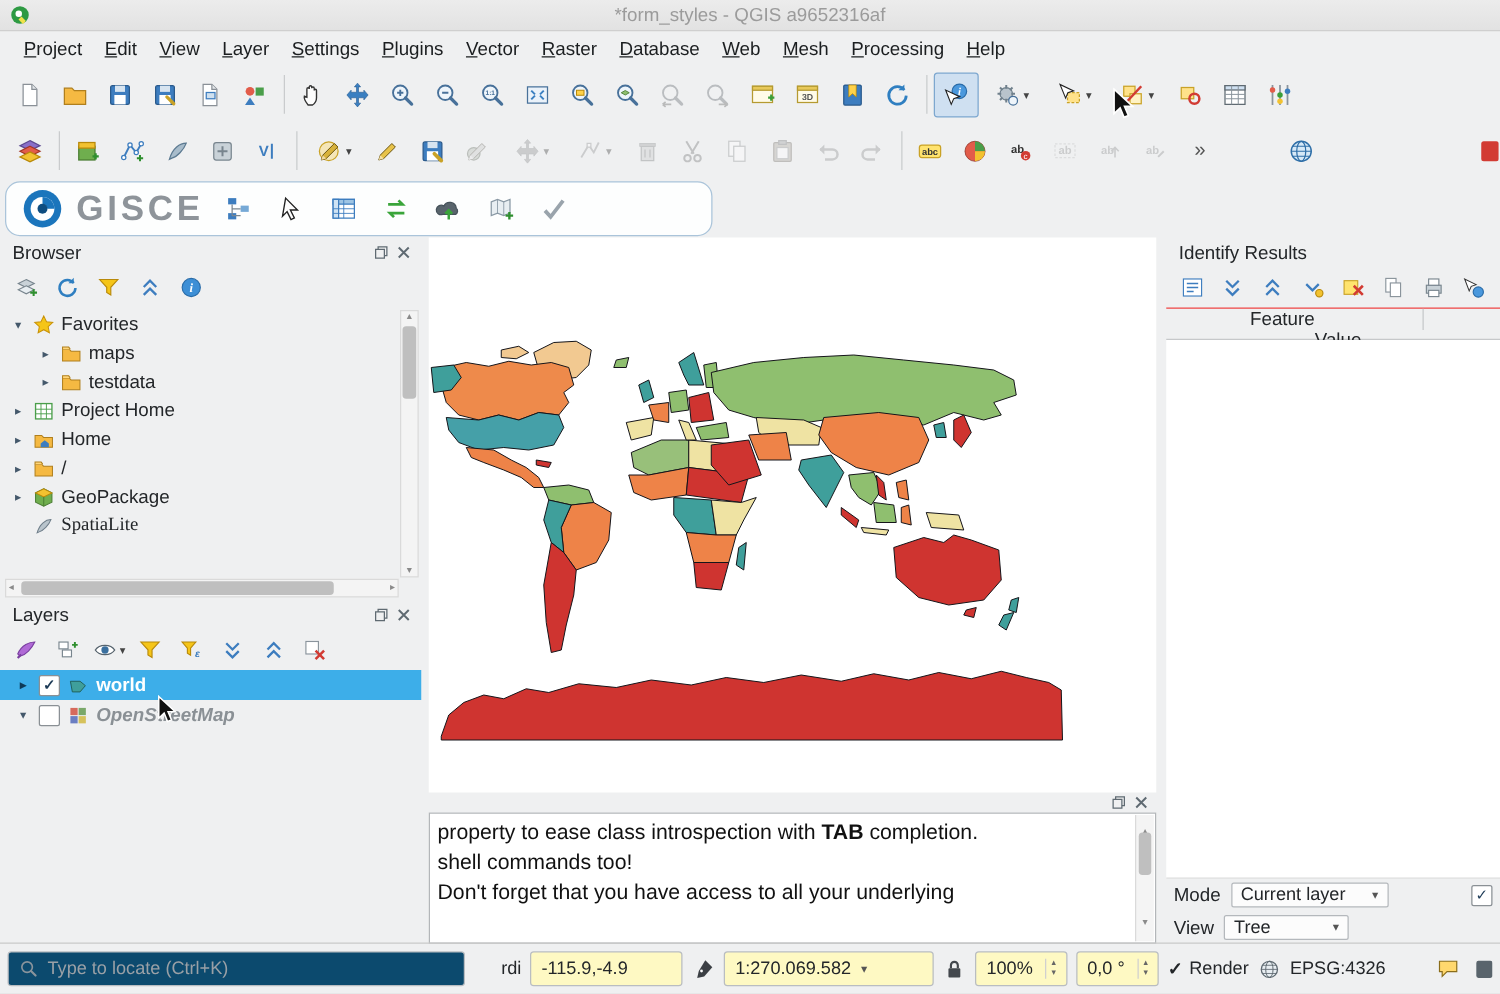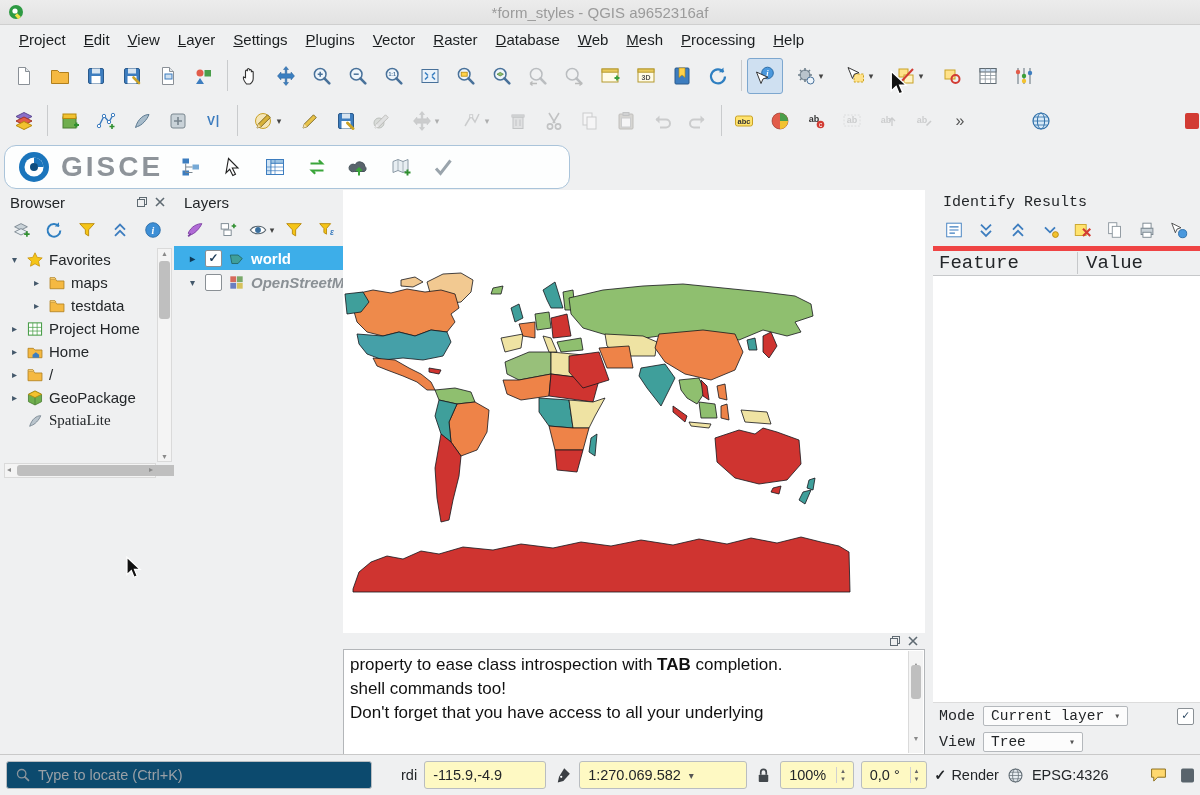--- a/index.html
+++ b/index.html
@@ -27,21 +27,21 @@
   .gap40{margin-left:46px;}
   .edge-abs{position:absolute;right:-6px;}
   
   .giscebar{height:48px;display:flex;align-items:center;padding-left:4px;}
   .gisce-box{height:42px;display:flex;align-items:center;gap:10px;padding:0 12px;background:#fdfefe;
              border:1px solid #aac4da;border-radius:12px;width:540px;}
   .gisce-brand{font-size:28px;font-weight:bold;color:#8e949a;letter-spacing:3px;line-height:1;}
   .gisce-box .tbtn{width:34px;height:34px;}
   
   .main{position:absolute;top:190px;bottom:40px;left:0;right:0;display:flex;}
-  .leftdock{width:337px;display:flex;flex-direction:row;}
+  .leftdock{width:337px;display:flex;flex-direction:column;}
   .panel-head{height:24px;display:flex;align-items:center;justify-content:space-between;
               padding:0 8px 0 10px;font-size:15px;color:#232629;}
   .winbtns{display:flex;gap:6px;align-items:center;}
   .ptoolbar{display:flex;gap:7px;padding:3px 8px;align-items:center;}
   .ptoolbar .tbtn{width:26px;height:26px;margin:0;}
   .ptoolbar svg{width:20px;height:20px;}
   .browser{height:290px;display:flex;flex-direction:column;}
   .tree{position:relative;flex:1;padding-top:2px;overflow:hidden;}
   .trow{display:flex;align-items:center;height:23px;gap:5px;}
   .expander{width:13px;text-align:center;color:#44586b;font-size:10px;}
@@ -59,22 +59,22 @@
   .cb{width:15px;height:15px;background:#fff;border:1px solid #8a9095;border-radius:2px;display:inline-flex;
       align-items:center;justify-content:center;font-size:12px;color:#1d3b57;line-height:1;}
   
   .center{flex:1;display:flex;flex-direction:column;margin:0 8px 0 6px;}
   .map{flex:1;background:#fff;position:relative;}
   .console{height:130px;display:flex;flex-direction:column;}
   .console-head{height:16px;display:flex;justify-content:flex-end;align-items:center;padding-right:6px;gap:6px;}
   .console-body{flex:1;background:#fff;border:1px solid #b3b6b9;position:relative;
                 padding:3px 22px 3px 6px;font-size:17px;line-height:24px;color:#111;}
   
-  .rightdock{width:267px;display:flex;flex-direction:column;font-family:Liberation Mono, monospace;}
-  .id-cols{display:flex;height:24px;align-items:center;border-top:5px solid #ef4444;border-bottom:1px solid #c6c8ca;font-size:19px;}
+  .rightdock{width:267px;display:flex;flex-direction:column;}
+  .id-cols{display:flex;height:24px;align-items:center;border-top:1px solid #ef4444;border-bottom:1px solid #c6c8ca;font-size:15px;flex-direction:column;}
   .id-cols .c1{width:138px;padding-left:6px;border-right:1px solid #c6c8ca;}
   .id-cols .c2{flex:1;padding-left:8px;}
   .id-body{flex:1;background:#fff;border-bottom:1px solid #dcdcdc;}
   .id-row{height:26px;display:flex;align-items:center;gap:8px;padding:0 6px;font-size:15px;}
   .combo{border:1px solid #b4b8bc;background:#fcfcfc;border-radius:2px;padding:1px 7px;display:flex;
          gap:10px;align-items:center;font-size:14.5px;min-width:110px;justify-content:space-between;}
   .caret{font-size:10px;color:#555;}
   
   .statusbar{position:absolute;left:0;right:0;bottom:0;height:40px;border-top:1px solid #c9c9c9;
              display:flex;align-items:center;gap:7px;padding:0 6px;font-size:14.5px;}

